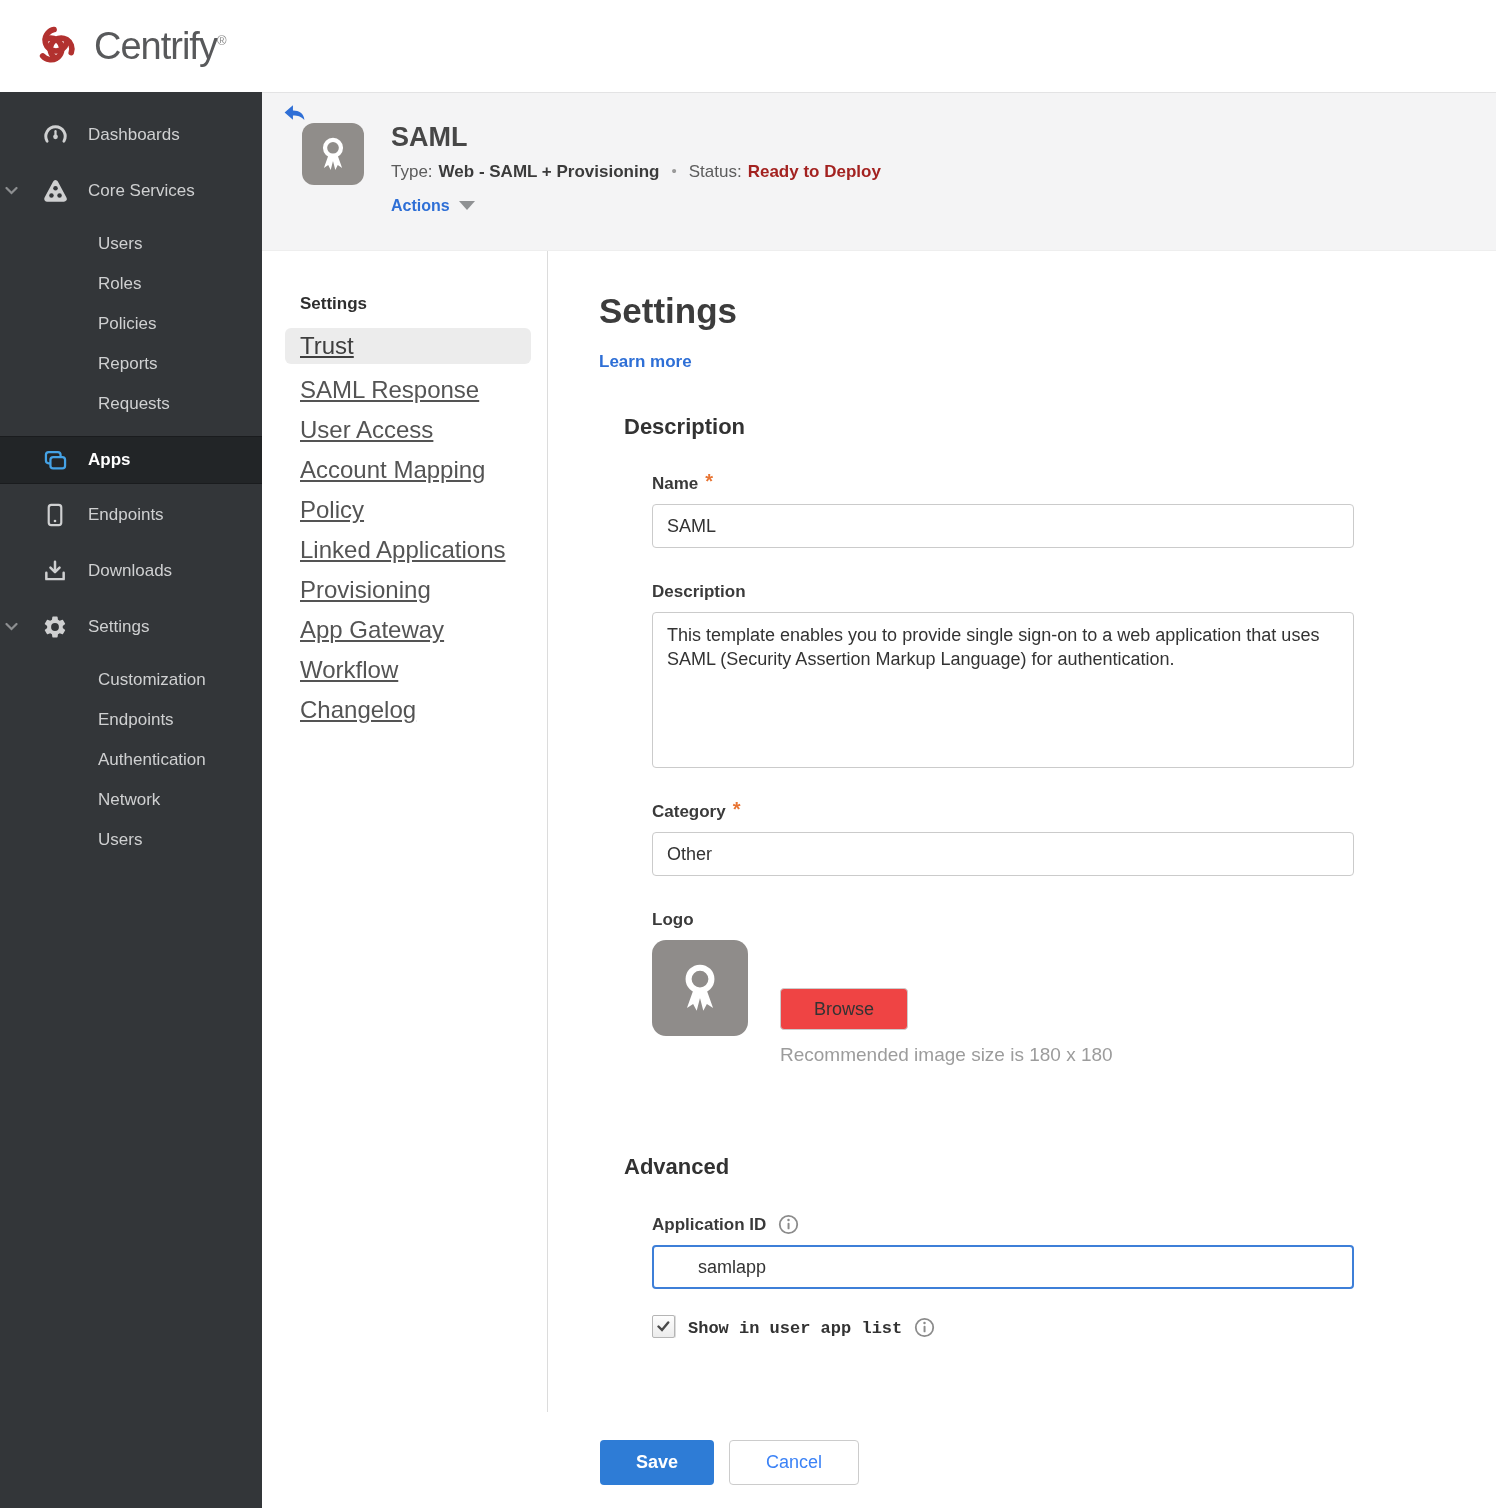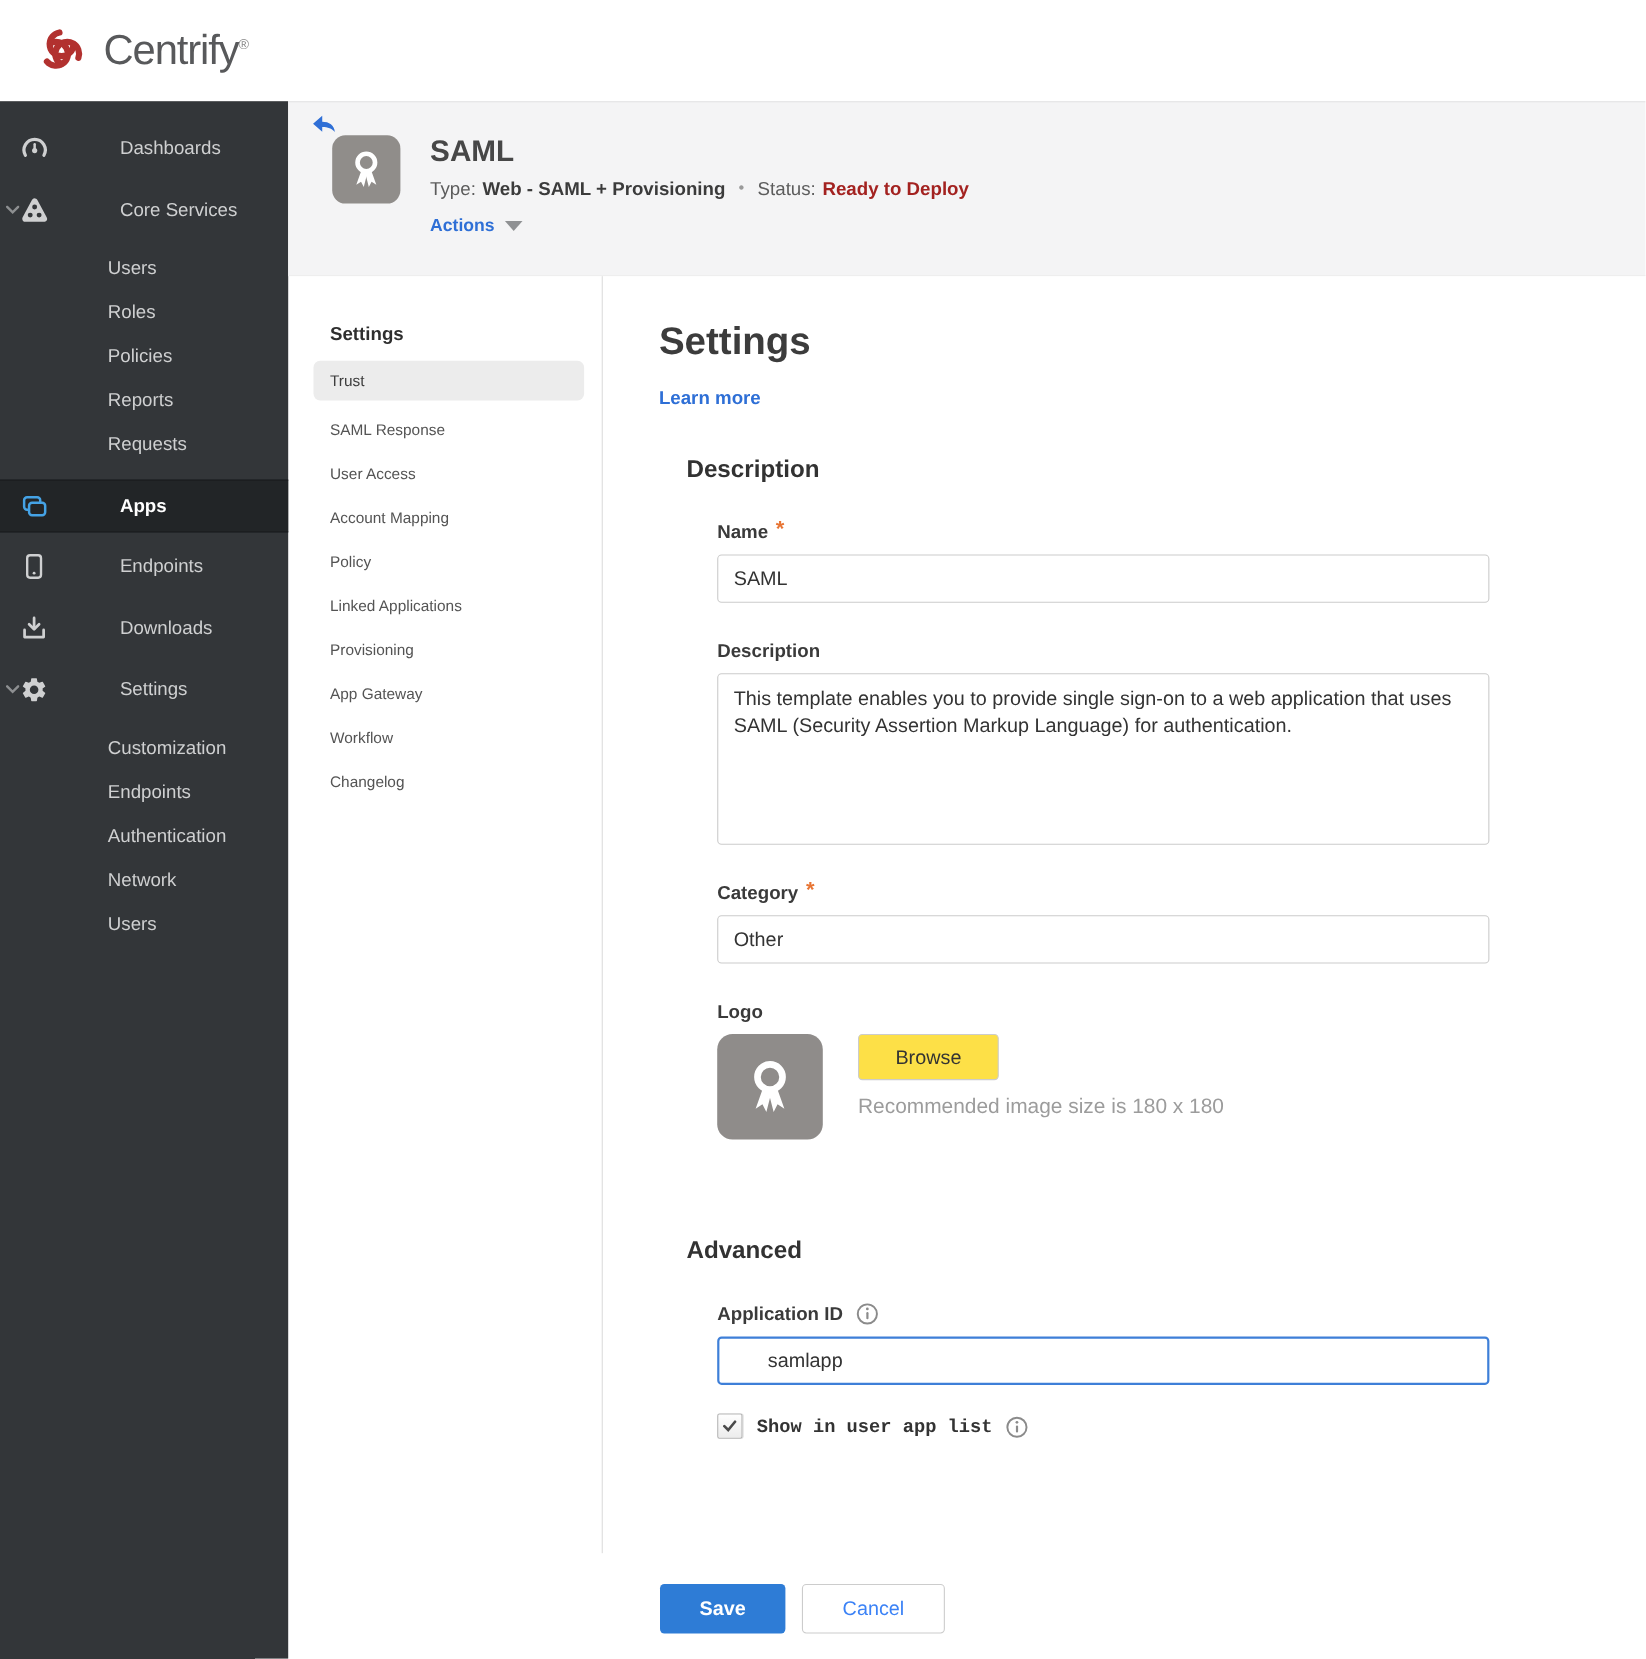--- a/index.html
+++ b/index.html
@@ -10,21 +10,21 @@
   }
   
   .topbar{height:92px;background:#fff;display:flex;align-items:center;padding-left:30px;box-sizing:border-box;}
   .brand{display:flex;align-items:center;gap:12px;}
   .brand-name{font-size:38px;color:#58595b;letter-spacing:-1px;}
   .brand-name sup{font-size:13px;color:#8a8a8a;}
   
   .shell{display:flex;}
   .sidebar{width:262px;min-height:1416px;background:#333639;box-sizing:border-box;padding-top:20px;flex:none;}
   .nav-item{display:flex;align-items:center;position:relative;color:#cfd0d1;font-size:17px;cursor:pointer;}
-  .nav-item.top{height:46px;margin-bottom:10px;padding-left:16px;gap:45px;}
+  .nav-item.top{height:46px;margin-bottom:10px;padding-left:40px;}
   .nav-item.sub{height:40px;padding-left:98px;}
   .nav-sub-group{margin-bottom:12px;}
   .nav-expand{position:absolute;left:5px;top:50%;transform:translateY(-50%);display:flex;}
   .nav-icon{width:30px;margin-right:18px;display:flex;justify-content:center;align-items:center;}
   .nav-item.active{background:#222527;border-top:1px solid #1a1c1e;border-bottom:1px solid #1a1c1e;margin-bottom:8px;}
   .nav-item.active .nav-label{color:#ffffff;font-weight:bold;}
   
   .content{flex:1;display:flex;flex-direction:column;}
   .page-header{height:159px;background:#f4f4f5;border-top:1px solid #e3e3e4;border-bottom:1px solid #eeeeee;position:relative;box-sizing:border-box;}
   .back-btn{position:absolute;left:19px;top:7px;width:26px;height:26px;display:flex;align-items:center;justify-content:center;cursor:pointer;background:none;border:none;padding:0;}
@@ -34,35 +34,35 @@
   .header-meta{margin-top:9px;font-size:17px;color:#5c5c5c;display:flex;}
   .header-meta .meta-strong{font-weight:bold;color:#3b3b3b;margin-left:6px;}
   .meta-dot{color:#9a9a9a;margin:0 12px;font-size:15px;}
   .status-value{font-weight:bold;color:#a32220;margin-left:6px;}
   .actions-link{margin-top:15px;display:flex;align-items:center;gap:9px;font-size:16px;font-weight:bold;color:#2e6fd6;cursor:pointer;}
   .caret-down{width:0;height:0;border-left:8px solid transparent;border-right:8px solid transparent;border-top:9px solid #8f9193;}
   
   .content-body{display:flex;min-height:1161px;}
   .subnav{width:286px;flex:none;border-right:1px solid #dcdcdc;box-sizing:border-box;padding-top:43px;}
   .subnav-heading{font-size:17px;font-weight:bold;color:#2e2e2e;margin:0 0 14px 38px;}
-  .subnav-item{height:40px;line-height:40px;font-size:14px;color:#545454;padding-left:38px;cursor:pointer;}
+  .subnav-item{height:40px;line-height:40px;font-size:24px;color:#545454;padding-left:38px;cursor:pointer;text-decoration:underline;}
   .subnav-item.active{background:#ececec;border-radius:6px;margin:0 16px 6px 23px;padding-left:15px;height:36px;line-height:36px;color:#3e3e3e;}
   .form-area{flex:1;padding-left:51px;box-sizing:border-box;}
   .main-title{font-size:35px;font-weight:bold;color:#3c3c3c;margin:40px 0 0 0;}
   .learn-more{display:inline-block;margin-top:21px;font-size:17px;font-weight:bold;color:#2e6fd6;text-decoration:none;cursor:pointer;}
   .section-heading{font-size:22px;font-weight:bold;color:#323232;margin:42px 0 0 25px;}
   .field-label{display:flex;align-items:center;font-size:17px;font-weight:bold;color:#3a3a3a;margin:34px 0 0 53px;}
   .req{color:#e87534;font-size:20px;margin-left:7px;line-height:1;transform:translateY(-3px);}
   .info-icon{margin-left:12px;display:flex;}
   .text-input{display:block;width:702px;height:44px;margin:10px 0 0 53px;border:1px solid #cbcbcb;border-radius:4px;background:#fff;font-family:"Liberation Sans",sans-serif;font-size:18px;color:#333;padding:0 14px;box-sizing:border-box;}
   .text-area{display:block;width:702px;height:156px;margin:10px 0 0 53px;border:1px solid #cbcbcb;border-radius:4px;background:#fff;font-family:"Liberation Sans",sans-serif;font-size:18px;line-height:1.35;color:#333;padding:10px 14px;box-sizing:border-box;resize:none;}
   .text-input.focused{border:2px solid #3e7fd8;padding-left:44px;}
   .logo-row{display:flex;margin:10px 0 0 53px;gap:32px;}
   .logo-thumb{width:96px;height:96px;border-radius:14px;background:#8f8c8a;display:flex;align-items:center;justify-content:center;flex:none;}
-  .browse-btn{height:42px;padding:0 33px;background:#fde047;border:1px solid #cccccc;border-radius:4px;font-family:"Liberation Sans",sans-serif;font-size:18px;color:#333;cursor:pointer;}
+  .browse-btn{height:42px;padding:0 33px;background:#ef4444;border:1px solid #cccccc;border-radius:4px;font-family:"Liberation Sans",sans-serif;font-size:18px;color:#333;cursor:pointer;margin-top:48px;}
   .logo-hint{margin-top:14px;font-size:19px;color:#9c9c9c;}
   .advanced-heading{margin-top:88px;}
   .checkbox-row{display:flex;align-items:flex-end;margin:26px 0 0 53px;font-family:Liberation Mono, monospace;}
   .checkbox{width:21px;height:21px;border:1px solid #b5b5b5;border-radius:2px;background:linear-gradient(#fefefe,#ececec);display:flex;align-items:center;justify-content:center;cursor:pointer;box-shadow:1px 0 0 #dcdcdc;}
   .checkbox-label{font-size:17px;font-weight:bold;color:#333;margin-left:13px;}
   .actions-bar{display:flex;gap:15px;margin:28px 0 0 338px;padding-bottom:22px;}
   .save-btn{width:114px;height:45px;background:#2e7cd6;border:none;border-radius:4px;color:#fff;font-family:"Liberation Sans",sans-serif;font-size:18px;font-weight:bold;cursor:pointer;}
   .cancel-btn{width:130px;height:45px;background:#fff;border:1px solid #cccccc;border-radius:4px;color:#3b82f6;font-family:"Liberation Sans",sans-serif;font-size:18px;cursor:pointer;}
 </style>
 </head>

